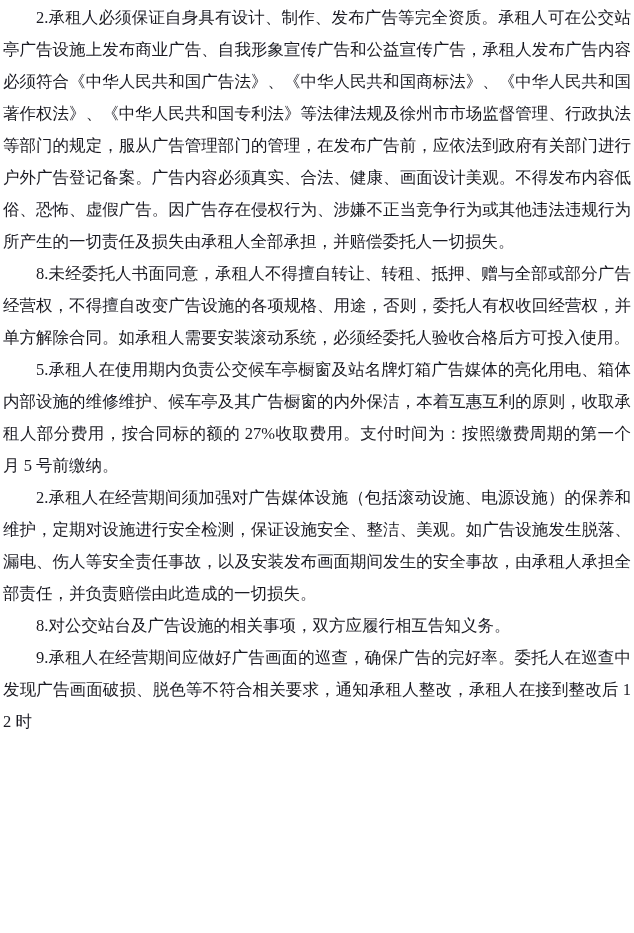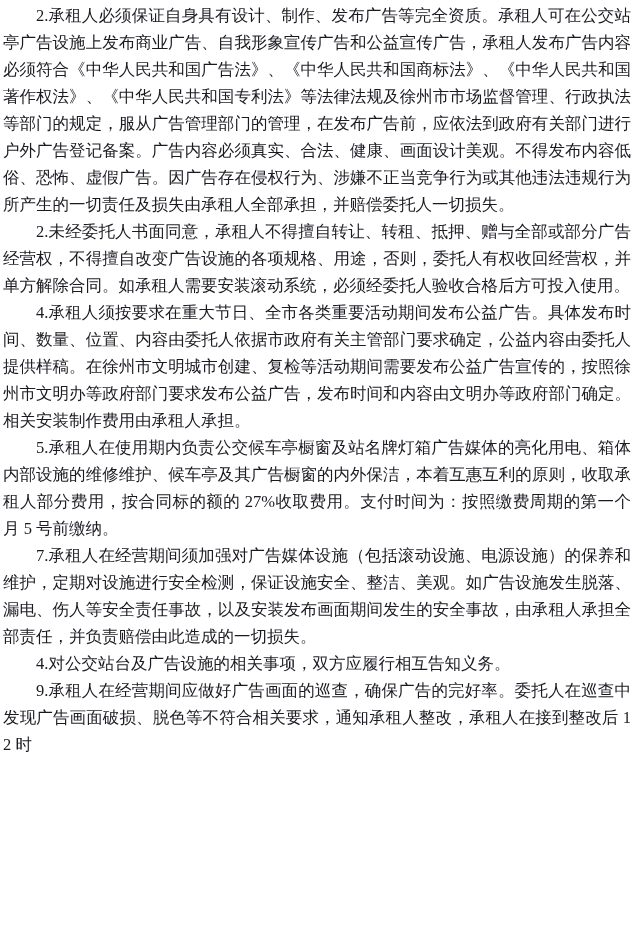--- a/index.html
+++ b/index.html
@@ -13,37 +13,36 @@
     overflow: hidden;
   }
   .doc-page {
     box-sizing: border-box;
     width: 634px;
     height: 933px;
     padding: 2px 3px 0 3px;
     background: #ffffff;
     font-family: "Liberation Serif", "DejaVu Serif", serif;
     font-size: 16.5px;
-    line-height: 27px;
+    line-height: 32px;
     color: #1a1a22;
     text-align: justify;
     overflow: hidden;
   }
   .doc-page p {
     margin: 0;
     padding: 0;
     text-indent: 2em;
     word-break: break-all;
     text-justify: inter-ideograph;
   }
 </style>
 </head>
 <body>
 
 <div class="doc-page">
   <p>2.承租人必须保证自身具有设计、制作、发布广告等完全资质。承租人可在公交站亭广告设施上发布商业广告、自我形象宣传广告和公益宣传广告，承租人发布广告内容必须符合《中华人民共和国广告法》、《中华人民共和国商标法》、《中华人民共和国著作权法》、《中华人民共和国专利法》等法律法规及徐州市市场监督管理、行政执法等部门的规定，服从广告管理部门的管理，在发布广告前，应依法到政府有关部门进行户外广告登记备案。广告内容必须真实、合法、健康、画面设计美观。不得发布内容低俗、恐怖、虚假广告。因广告存在侵权行为、涉嫌不正当竞争行为或其他违法违规行为所产生的一切责任及损失由承租人全部承担，并赔偿委托人一切损失。</p>
-  <p>2.未经委托人书面同意，承租人不得擅自转让、转租、抵押、赠与全部或部分广告经营权，不得擅自改变广告设施的各项规格、用途，否则，委托人有权收回经营权，并单方解除合同。如承租人需要安装滚动系统，必须经委托人验收合格后方可投入使用。</p>
-  <p>4.承租人须按要求在重大节日、全市各类重要活动期间发布公益广告。具体发布时间、数量、位置、内容由委托人依据市政府有关主管部门要求确定，公益内容由委托人提供样稿。在徐州市文明城市创建、复检等活动期间需要发布公益广告宣传的，按照徐州市文明办等政府部门要求发布公益广告，发布时间和内容由文明办等政府部门确定。相关安装制作费用由承租人承担。</p>
+  <p>8.未经委托人书面同意，承租人不得擅自转让、转租、抵押、赠与全部或部分广告经营权，不得擅自改变广告设施的各项规格、用途，否则，委托人有权收回经营权，并单方解除合同。如承租人需要安装滚动系统，必须经委托人验收合格后方可投入使用。</p>
   <p>5.承租人在使用期内负责公交候车亭橱窗及站名牌灯箱广告媒体的亮化用电、箱体内部设施的维修维护、候车亭及其广告橱窗的内外保洁，本着互惠互利的原则，收取承租人部分费用，按合同标的额的 27%收取费用。支付时间为：按照缴费周期的第一个月 5 号前缴纳。</p>
-  <p>7.承租人在经营期间须加强对广告媒体设施（包括滚动设施、电源设施）的保养和维护，定期对设施进行安全检测，保证设施安全、整洁、美观。如广告设施发生脱落、漏电、伤人等安全责任事故，以及安装发布画面期间发生的安全事故，由承租人承担全部责任，并负责赔偿由此造成的一切损失。</p>
-  <p>4.对公交站台及广告设施的相关事项，双方应履行相互告知义务。</p>
+  <p>2.承租人在经营期间须加强对广告媒体设施（包括滚动设施、电源设施）的保养和维护，定期对设施进行安全检测，保证设施安全、整洁、美观。如广告设施发生脱落、漏电、伤人等安全责任事故，以及安装发布画面期间发生的安全事故，由承租人承担全部责任，并负责赔偿由此造成的一切损失。</p>
+  <p>8.对公交站台及广告设施的相关事项，双方应履行相互告知义务。</p>
   <p>9.承租人在经营期间应做好广告画面的巡查，确保广告的完好率。委托人在巡查中发现广告画面破损、脱色等不符合相关要求，通知承租人整改，承租人在接到整改后 12 时</p>
 </div>
 
 </body></html>

